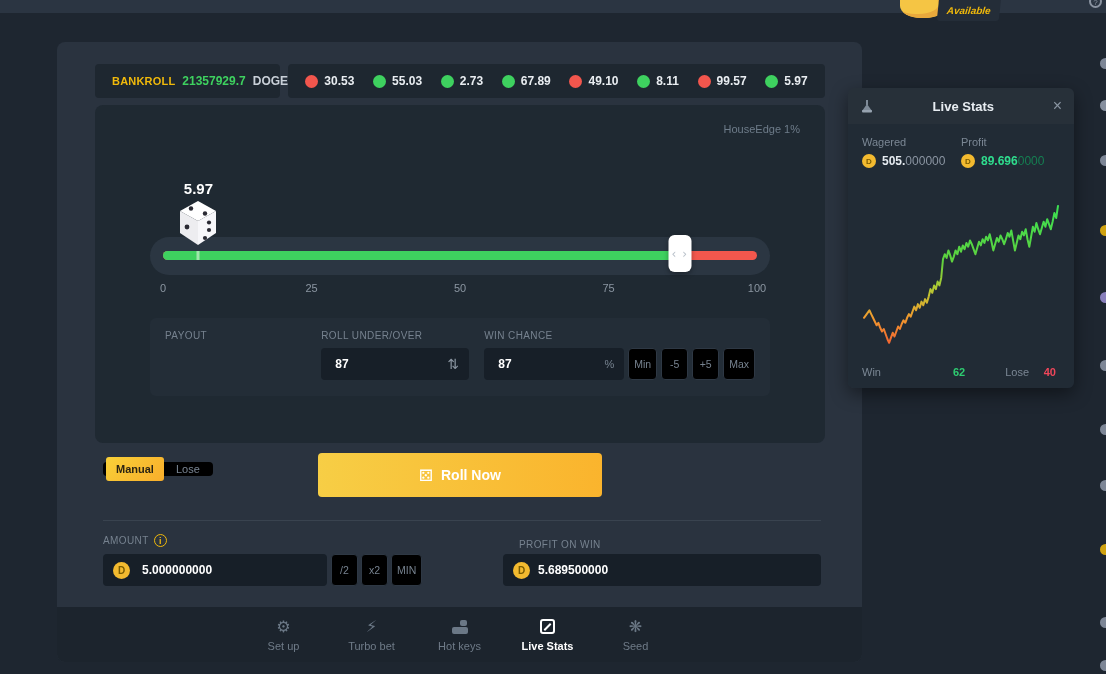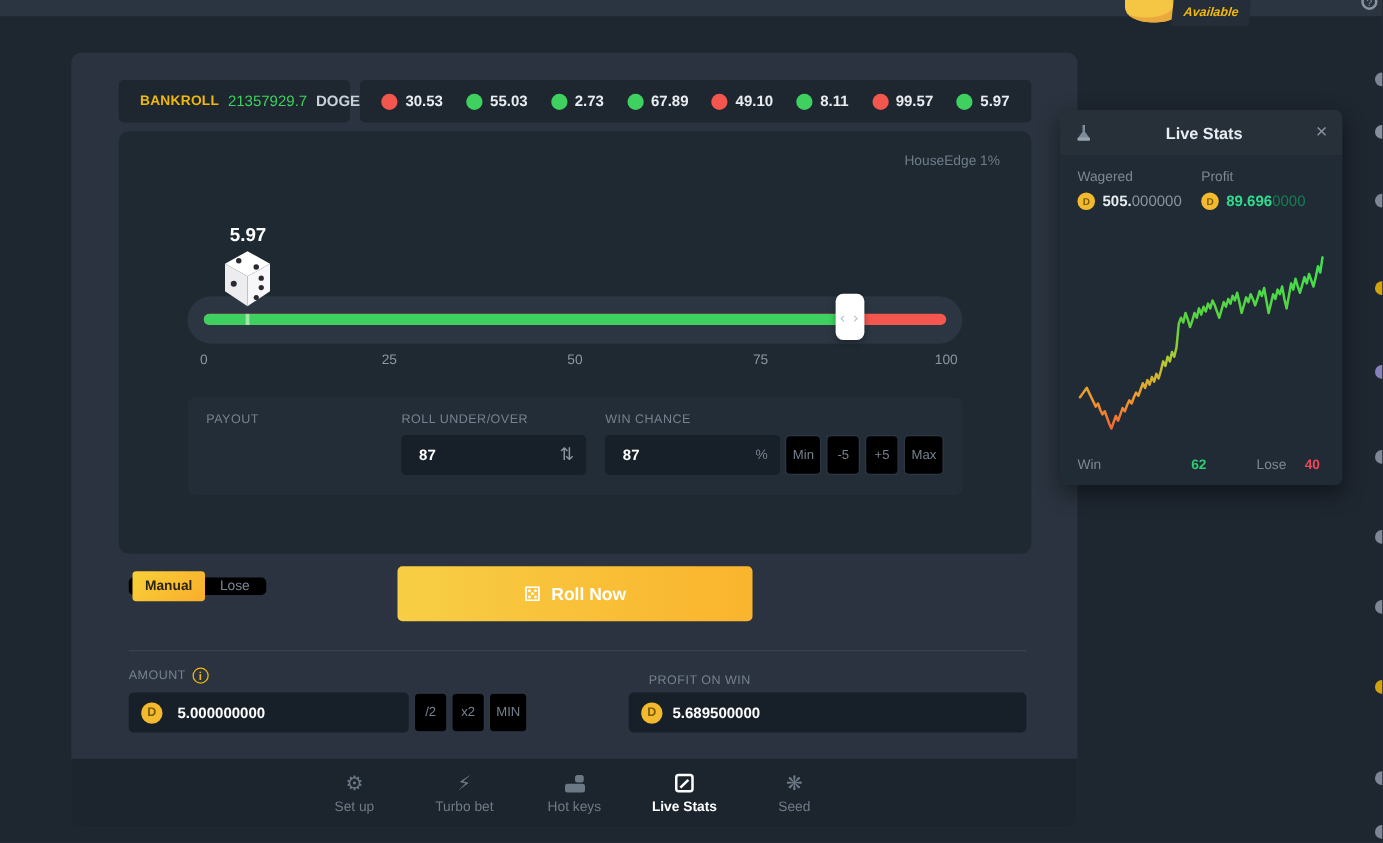--- a/index.html
+++ b/index.html
@@ -23,21 +23,21 @@
 
   
   .card { position:absolute; left:57px; top:42px; width:805px; height:620px; background:#2a333f; border-radius:8px; }
 
   
   .bankroll-box { position:absolute; left:38px; top:22px; width:185px; height:34px; background:#1e2730;
             border-radius:4px; display:flex; align-items:center; padding:0 10px; gap:7px; }
   .bookmark { width:11px; height:19px; background:#f0b90b; margin-top:-4px;
             clip-path:polygon(0 0,100% 0,100% 100%,50% 76%,0 100%); }
   .bankroll-label { color:#f0b90b; font-size:11px; font-weight:bold; letter-spacing:.2px; }
-  .bankroll-value { color:#3ed15f; font-size:12px; font-weight:normal; }
+  .bankroll-value { color:#3ed15f; font-size:12px; font-weight:bold; }
   .bankroll-cur { color:#c9d0d8; font-size:12px; font-weight:bold; }
 
   .rolls-box { position:absolute; left:231px; top:22px; width:537px; height:34px; background:#1e2730;
             border-radius:4px; display:flex; align-items:center; justify-content:space-around; padding:0 8px; }
   .roll-item { display:flex; align-items:center; gap:6px; }
   .roll-dot { width:13px; height:13px; border-radius:50%; background:#3ed15f; }
   .roll-item[data-result="lose"] .roll-dot { background:#f2564d; }
   .roll-value { color:#e9edf1; font-size:12px; font-weight:bold; }
 
   

